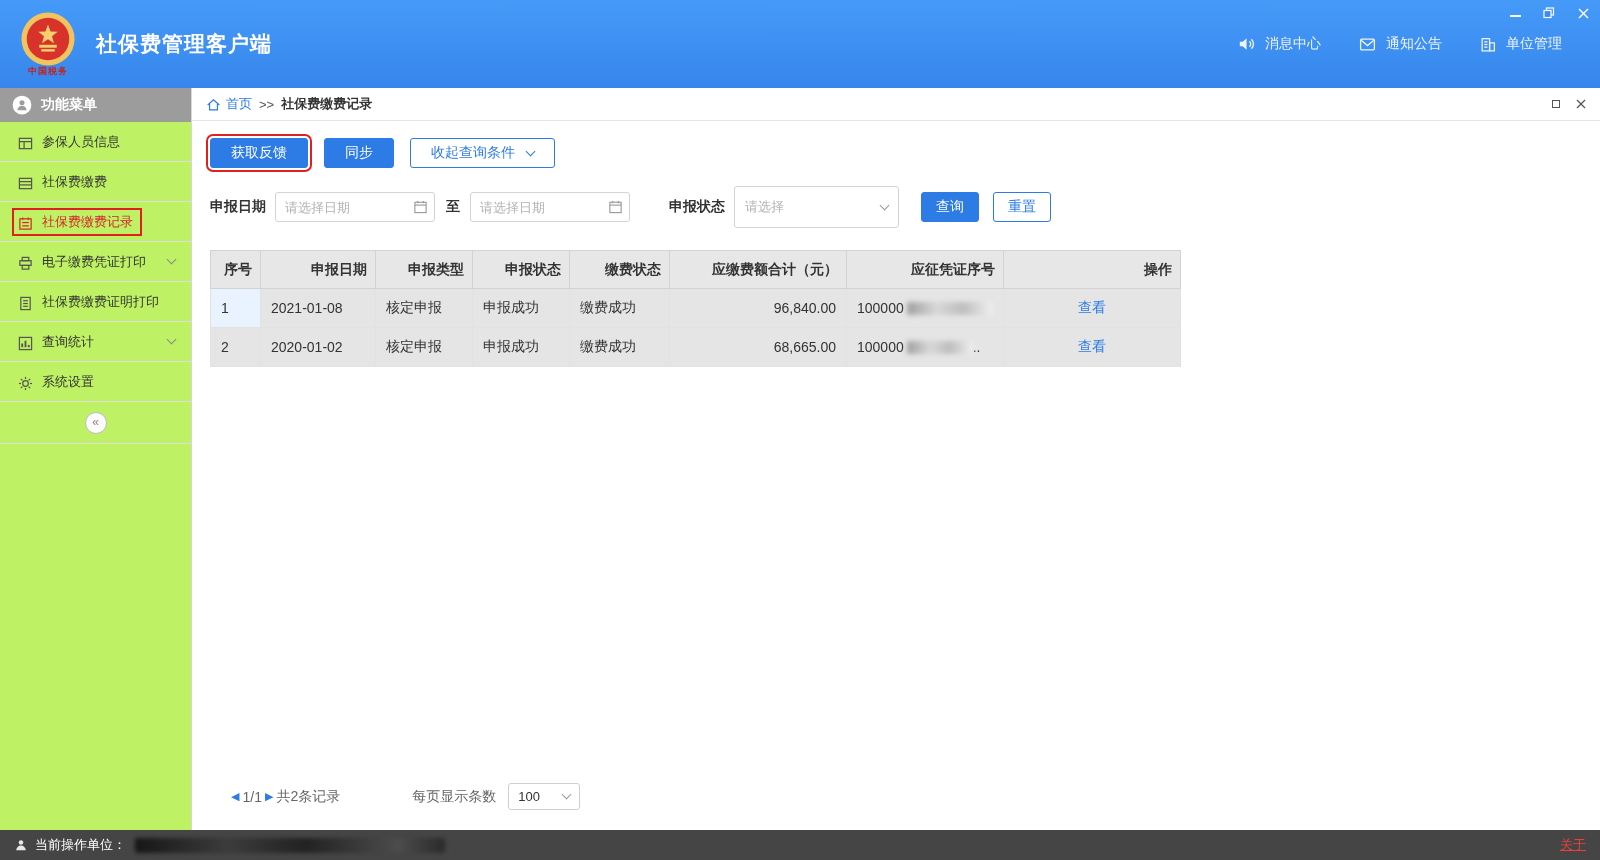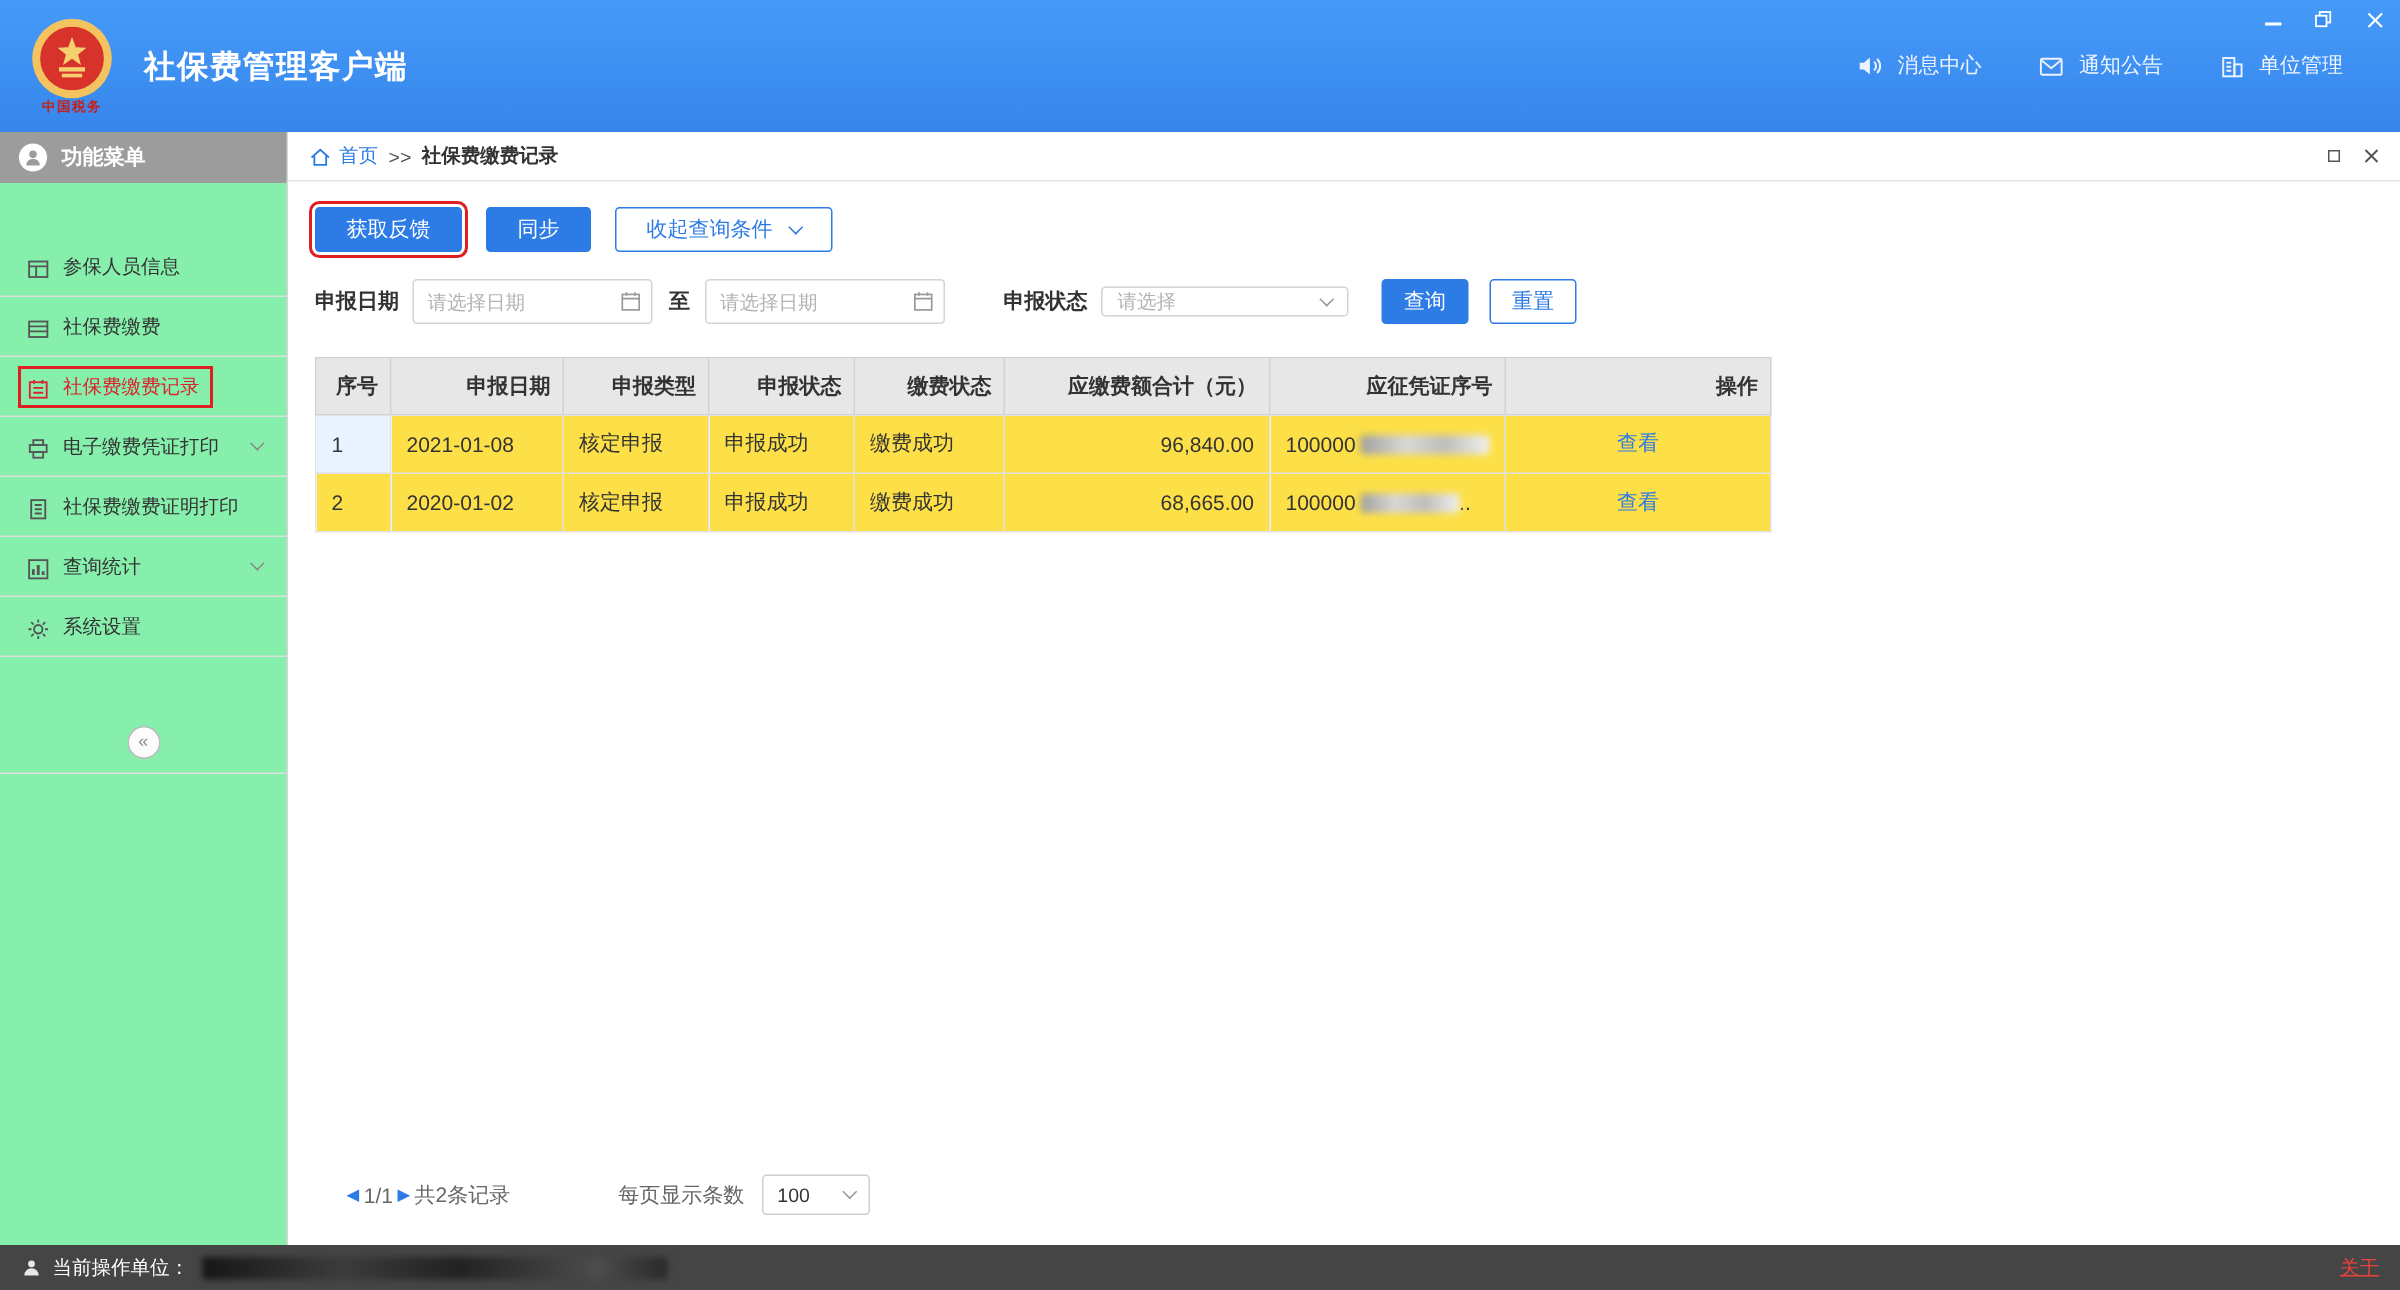--- a/index.html
+++ b/index.html
@@ -16,21 +16,21 @@
   .logo-caption{font-size:9px;color:#c5221b;font-weight:bold;margin-top:-5px;letter-spacing:1px;}
   .app-title{font-size:21px;font-weight:bold;letter-spacing:1px;margin-left:4px;}
   .header-nav{margin-left:auto;margin-right:38px;display:flex;gap:37px;align-items:center;font-size:14px;color:#eef4ff;}
   .hnav{display:flex;align-items:center;gap:9px;cursor:pointer;}
   .hnav svg{color:#eef4ff;}
 
   
   .main{flex:1;display:flex;min-height:0;}
 
   
-  .sidebar{flex:0 0 192px;background:#86efac;border-right:1px solid #d6d6d6;display:flex;flex-direction:column;gap:36px;}
+  .sidebar{flex:0 0 192px;background:#bef264;border-right:1px solid #d6d6d6;display:flex;flex-direction:column;}
   .sidebar-header{flex:0 0 34px;background:#9c9c9c;color:#fff;display:flex;align-items:center;gap:9px;padding:0 12px;font-size:14px;font-weight:bold;}
   .sidebar-menu{list-style:none;}
   .sidebar-item{height:40px;display:flex;align-items:center;padding:0 12px;border-bottom:1px solid #dedede;font-size:13px;color:#333;cursor:pointer;}
   .item-box{display:flex;align-items:flex-end;gap:9px;border:2px solid transparent;padding:3px 7px 3px 4px;}
   .item-box svg{color:#555;flex:0 0 auto;}
   .sidebar-item.active .item-box{border-color:#e02020;color:#d9232e;}
   .sidebar-item.active .item-box svg{color:#d9232e;}
   .chevron-down{width:7px;height:7px;border-right:1.4px solid #8a8a8a;border-bottom:1.4px solid #8a8a8a;transform:rotate(45deg);margin-top:-4px;}
   .sidebar-item .chevron-down{margin-left:auto;margin-right:4px;}
   .collapse-row{height:42px;display:flex;align-items:center;justify-content:center;border-bottom:1px solid #dedede;}
@@ -55,28 +55,28 @@
   .chev-gray{width:7px;height:7px;border-right:1.4px solid #999;border-bottom:1.4px solid #999;transform:rotate(45deg);margin-left:auto;margin-top:-4px;}
 
   .filters{display:flex;align-items:center;padding:8px 18px 16px;font-size:14px;}
   .filter-label{font-weight:bold;color:#333;margin-right:9px;white-space:nowrap;}
   .date-input{position:relative;width:160px;height:30px;margin-right:9px;}
   .date-input input{width:100%;height:100%;border:1px solid #d4d4d4;border-radius:3px;padding:0 28px 0 9px;font-size:13px;color:#333;font-family:inherit;outline:none;}
   .date-input input::placeholder{color:#b3b3b3;}
   .cal-icon{position:absolute;right:7px;top:7px;color:#999;}
   .to-label{margin:0 10px 0 2px;color:#333;font-weight:bold;}
   .status-label{margin-left:30px;}
-  .select-box{width:165px;height:20px;border:1px solid #d4d4d4;border-radius:3px;display:flex;align-items:center;padding:0 10px;font-size:13px;cursor:pointer;background:#fff;}
+  .select-box{width:165px;height:42px;border:1px solid #d4d4d4;border-radius:3px;display:flex;align-items:center;padding:0 10px;font-size:13px;cursor:pointer;background:#fff;}
   .select-box .ph{color:#b3b3b3;}
   .btn-query{margin-left:22px;width:58px;padding:12px;}
   .btn-reset{margin-left:14px;width:58px;padding:0;}
 
   .data-table{margin:6px 18px 0;border-collapse:collapse;table-layout:fixed;width:970px;font-size:14px;}
   .data-table th{background:#e7e7e7;border:1px solid #d2d2d2;height:38px;font-weight:bold;color:#333;padding:0 8px;text-align:right;white-space:nowrap;}
-  .data-table td{border:1px solid #e2e2e2;height:39px;padding:0 10px;color:#333;background:#fde047;white-space:nowrap;overflow:hidden;}
+  .data-table td{border:1px solid #e2e2e2;height:39px;padding:0 10px;color:#333;background:#e5e5e5;white-space:nowrap;overflow:hidden;}
   td.seq-hl{background:#e8f3ff;}
   td.amount{text-align:right;}
   td.action{text-align:center;}
   .link{color:#2d7be5;cursor:pointer;}
   .blur-strip{display:inline-block;vertical-align:-2px;height:13px;border-radius:2px;margin-left:3px;background:linear-gradient(90deg,#9f9f9f,#d8d8d8 35%,#bdbdbd 65%,#f0f0f0);filter:blur(2.5px);}
   .blur-a{width:86px;}
   .blur-b{width:66px;}
 
   .pagination{margin-top:auto;display:flex;align-items:center;padding:0 18px 20px 36px;font-size:14px;color:#666;flex:0 0 auto;}
   .page-arrow{color:#2d7be5;font-size:11px;cursor:pointer;margin:0 3px;}

